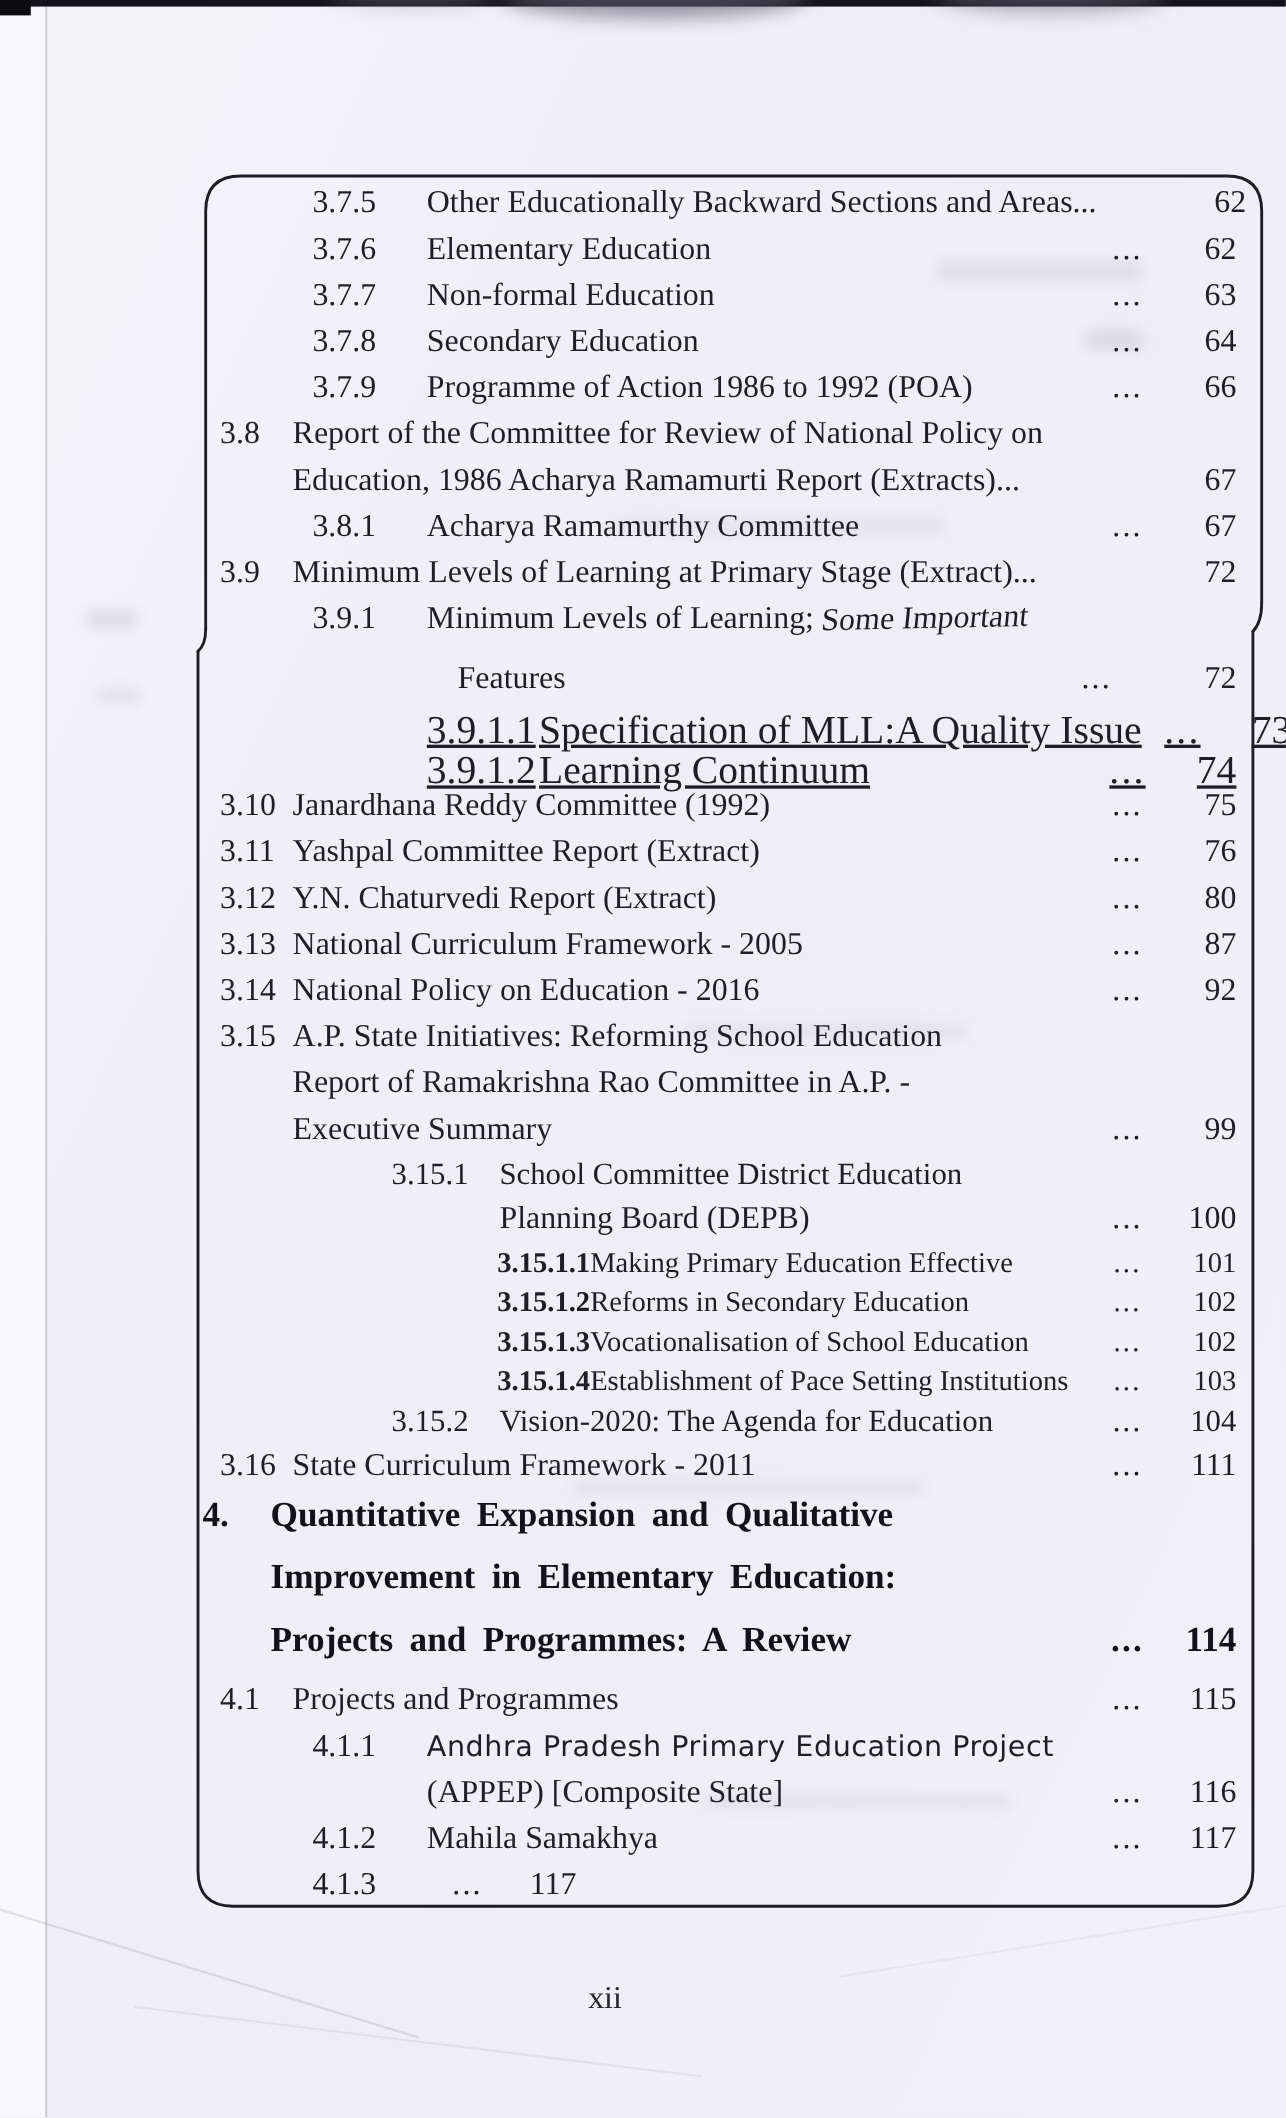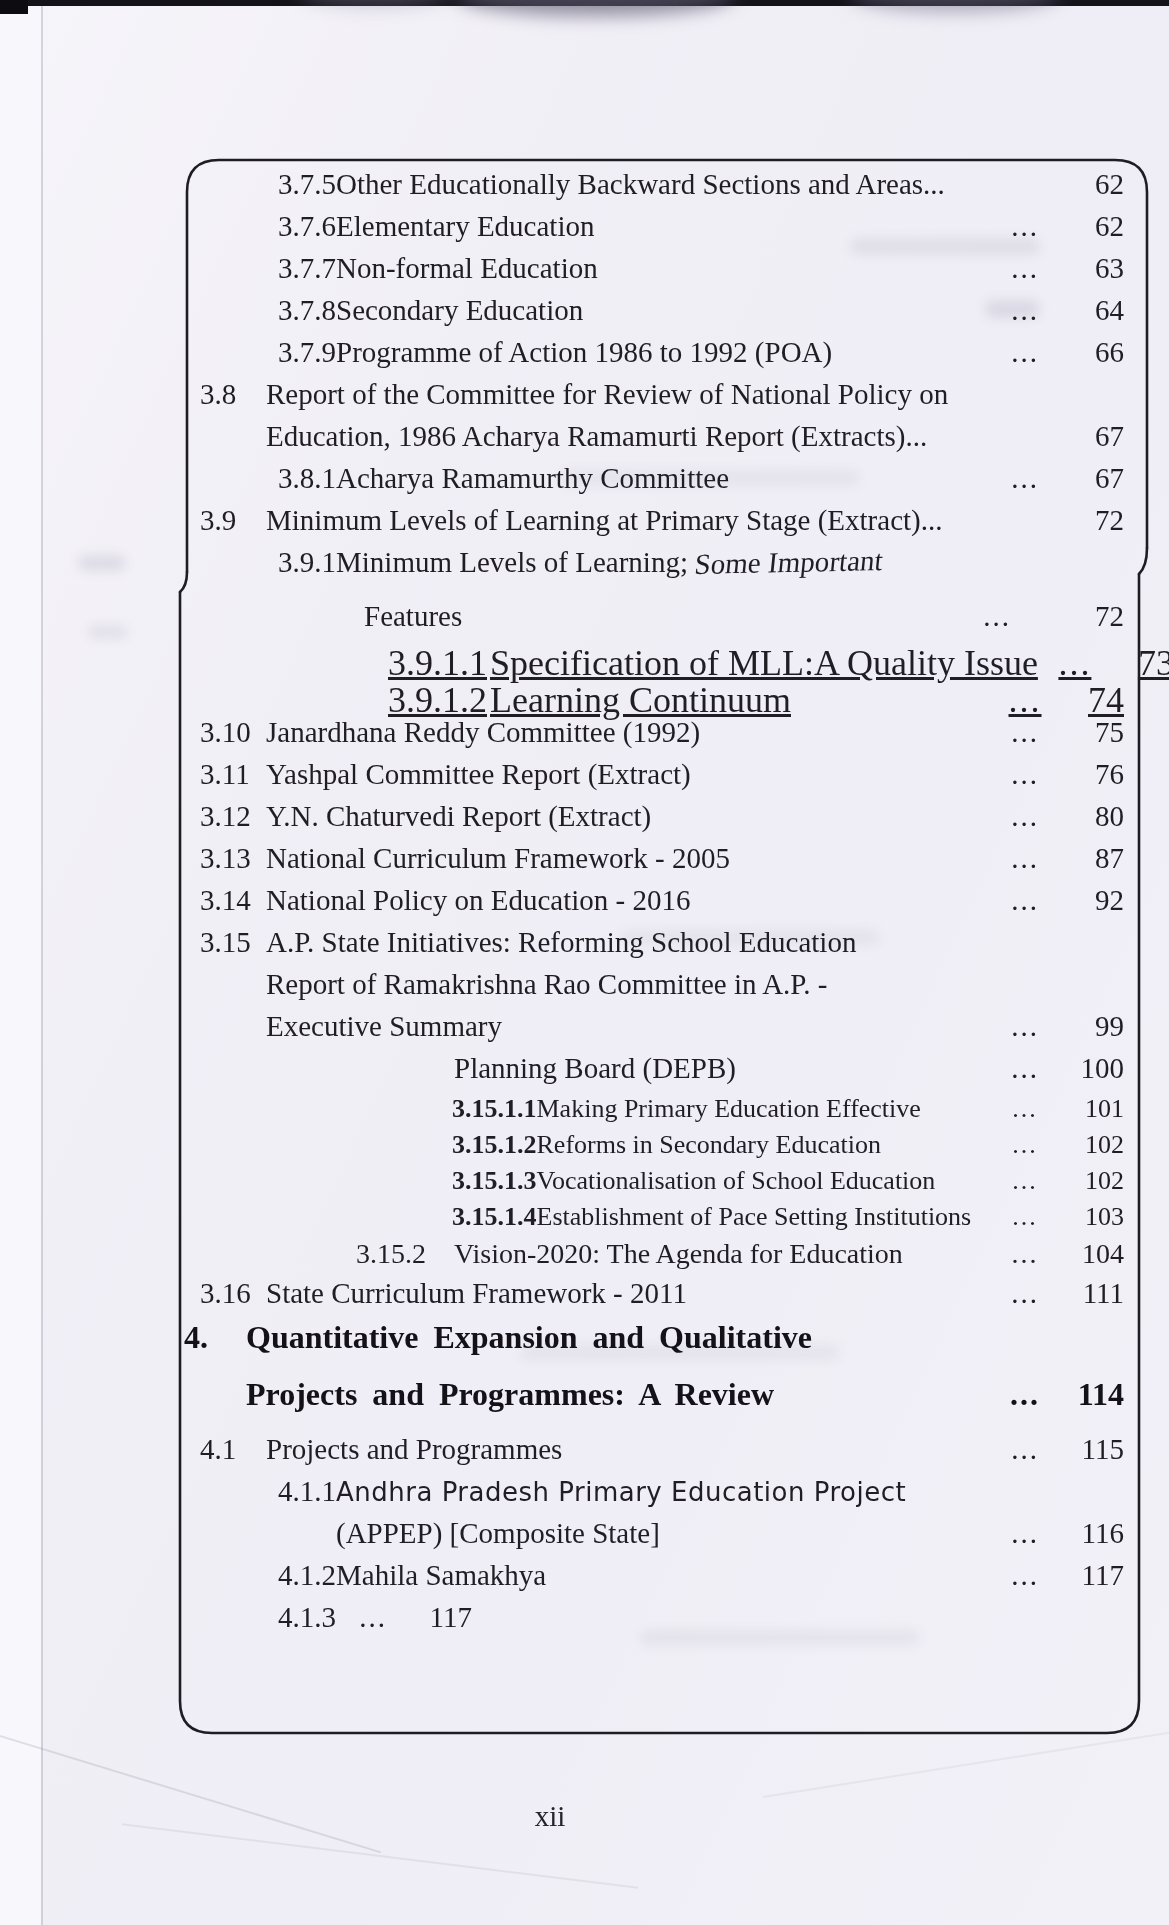--- a/index.html
+++ b/index.html
@@ -24,21 +24,21 @@
   
   .toc{position:absolute;left:184px;top:168px;width:952px;color:#201e24;}
   .toc-line{display:flex;align-items:baseline;height:42px;font-size:29px;padding-right:12px;}
   .num{flex:0 0 auto;}
   .txt{flex:1 1 auto;white-space:nowrap;}
   .dots{flex:0 0 74px;text-align:center;letter-spacing:2px;}
   .pg{flex:0 0 62px;text-align:right;}
   .l0 .num{width:62px;}
   .l0cont .num{width:62px;}
   .l1 .num,.l1cont .num{margin-left:16px;width:66px;}
-  .l2 .num,.l2cont .num{margin-left:48px;width:104px;text-align:right;}
+  .l2 .num,.l2cont .num{margin-left:100px;width:104px;}
   .l2b{height:39px;font-size:28px;}
   .l2b .num,.l2bcont .num{margin-left:172px;width:98px;}
   .l3{height:37px;font-size:36px;text-decoration:underline;}
   .l3 .num{margin-left:204px;width:102px;}
   .l3b{height:36px;font-size:26px;}
   .l3b .num{margin-left:268px;width:auto;font-weight:bold;}
   .heading{height:57px;font-weight:bold;font-size:32px;color:#141218;word-spacing:7px;}
   .gap-top{margin-top:12px;gap:28px;}
   .sans .txt{font-family:"DejaVu Sans","Liberation Sans",sans-serif;font-size:26px;letter-spacing:.5px;}
   .distort{display:inline-block;transform:skewX(-7deg) rotate(-1.2deg);}
@@ -201,20 +201,26 @@
         <span class="txt">Report of  Ramakrishna Rao Committee in A.P. -</span>
         <span class="dots"></span>
         <span class="pg"></span>
       </div>
       <div class="toc-line l1cont">
         <span class="num"></span>
         <span class="txt">Executive Summary</span>
         <span class="dots">...</span>
         <span class="pg">99</span>
       </div>
+      <div class="toc-line l2b">
+        <span class="num">3.15.1</span>
+        <span class="txt">School Committee District Education</span>
+        <span class="dots"></span>
+        <span class="pg"></span>
+      </div>
       <div class="toc-line l2bcont">
         <span class="num"></span>
         <span class="txt">Planning Board (DEPB)</span>
         <span class="dots">...</span>
         <span class="pg">100</span>
       </div>
       <div class="toc-line l3b">
         <span class="num">3.15.1.1</span>
         <span class="txt">Making Primary Education Effective</span>
         <span class="dots">...</span>
@@ -246,20 +252,26 @@
       </div>
       <div class="toc-line l1">
         <span class="num">3.16</span>
         <span class="txt">State Curriculum Framework - 2011</span>
         <span class="dots">...</span>
         <span class="pg">111</span>
       </div>
       <div class="toc-line l0 heading">
         <span class="num">4.</span>
         <span class="txt">Quantitative Expansion and Qualitative</span>
+        <span class="dots"></span>
+        <span class="pg"></span>
+      </div>
+      <div class="toc-line l0cont heading">
+        <span class="num"></span>
+        <span class="txt">Improvement in Elementary Education:</span>
         <span class="dots"></span>
         <span class="pg"></span>
       </div>
       <div class="toc-line l0cont heading">
         <span class="num"></span>
         <span class="txt">Projects and Programmes: A Review</span>
         <span class="dots">...</span>
         <span class="pg">114</span>
       </div>
       <div class="toc-line l1">

